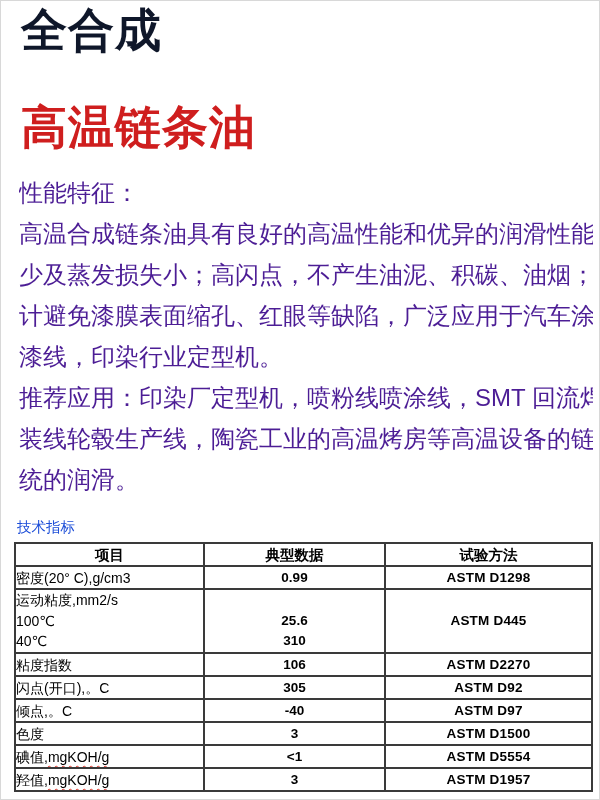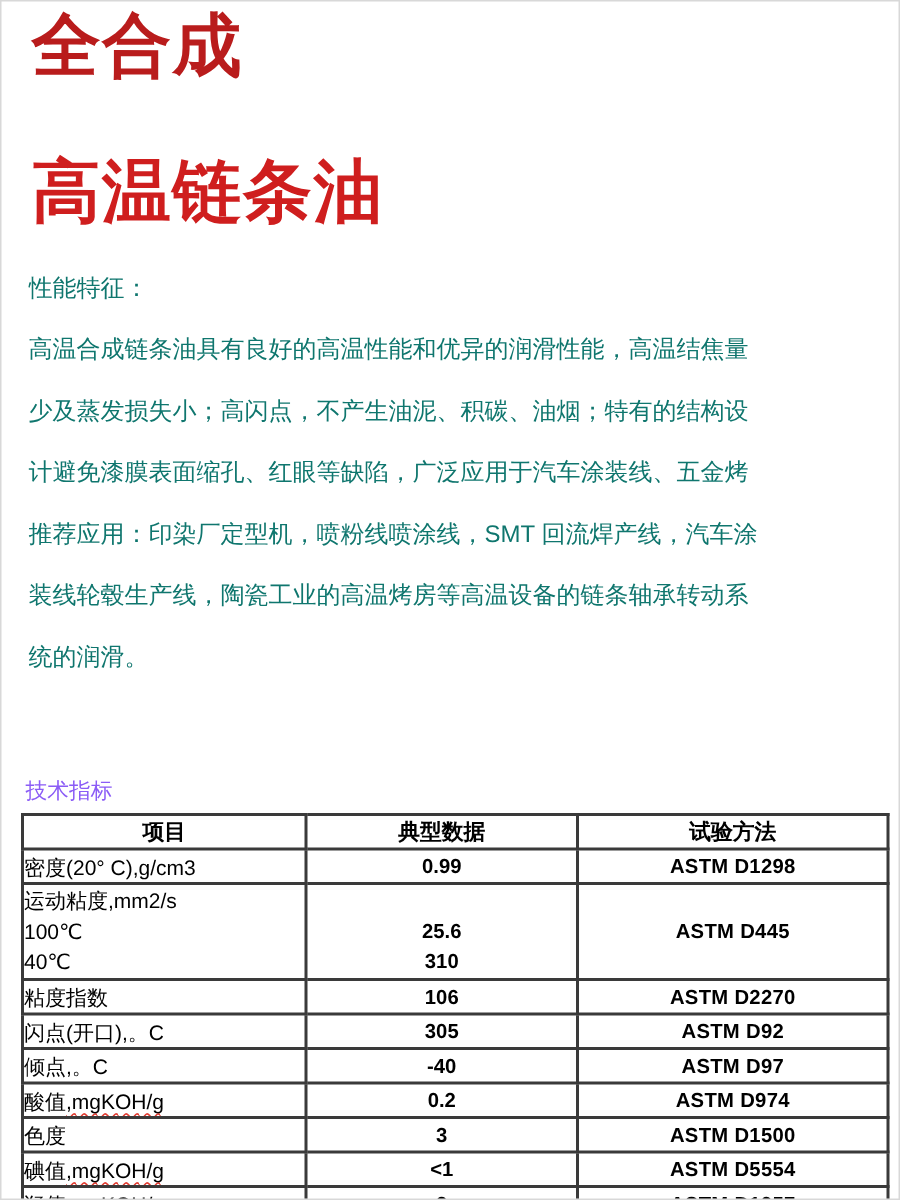--- a/index.html
+++ b/index.html
@@ -11,36 +11,36 @@
     box-sizing: border-box;
     border: 1px solid #d8d8d8;
     font-family: "Liberation Sans", "DejaVu Sans", sans-serif;
     color: #1d1d1d;
   }
   .title {
     position: absolute; left: 20px;
     font-size: 46px; line-height: 62px; font-weight: 700;
     letter-spacing: 1px; white-space: nowrap;
   }
-  #title-black { top: -2px; color: #b91c1c; }
+  #title-black { top: -2px; color: #0f172a; }
   #title-red   { top: 79px; color: #cf1e1e; }
 
   .text-col {
     position: absolute; left: 18px; top: 171px; width: 574px;
     overflow: hidden;
   }
   .text-line {
     height: 41px; display: flex; align-items: center;
-    font-size: 16px; white-space: pre; color: #0f766e;
+    font-size: 24px; white-space: pre; color: #4c1d95;
   }
 
   .table-caption {
     position: absolute; left: 16px; top: 513px; height: 26px;
     display: flex; align-items: center;
-    font-size: 14.5px; color: #8b5cf6;
+    font-size: 14.5px; color: #1d4ed8;
   }
 
   table.spec {
     position: absolute; left: 13px; top: 541px; width: 577px;
     border-collapse: collapse; table-layout: fixed;
   }
   table.spec th, table.spec td {
     border: 2px solid #3a3a3a;
     padding: 0; line-height: 20px; overflow: hidden;
     color: #000000; height: 21px;
@@ -64,20 +64,21 @@
 
 <div class="title" id="title-black">全合成</div>
 
 <div class="title" id="title-red" style="color: rgb(207, 30, 30); margin-top: 16px;">高温链条油</div>
 
 <div class="text-col">
   <div class="text-line">性能特征：</div>
   <div class="text-line">高温合成链条油具有良好的高温性能和优异的润滑性能，高温结焦量</div>
   <div class="text-line">少及蒸发损失小；高闪点，不产生油泥、积碳、油烟；特有的结构设</div>
   <div class="text-line">计避免漆膜表面缩孔、红眼等缺陷，广泛应用于汽车涂装线、五金烤</div>
+  <div class="text-line">漆线，印染行业定型机。</div>
   <div class="text-line">推荐应用：印染厂定型机，喷粉线喷涂线，SMT 回流焊产线，汽车涂</div>
   <div class="text-line">装线轮毂生产线，陶瓷工业的高温烤房等高温设备的链条轴承转动系</div>
   <div class="text-line">统的润滑。</div>
 </div>
 
 <div class="table-caption">技术指标</div>
 
 <table class="spec">
   <colgroup>
     <col style="width:189px">
@@ -119,25 +120,20 @@
         <td class="c-item"><span>闪点(开口),。C</span></td>
         <td class="c-val"><span>305</span></td>
         <td class="c-method"><span>ASTM D92</span></td>
       </tr>
       <tr>
         <td class="c-item"><span>倾点,。C</span></td>
         <td class="c-val"><span>-40</span></td>
         <td class="c-method"><span>ASTM D97</span></td>
       </tr>
       <tr>
-        <td class="c-item"><span>酸值</span><span class="wavy">,mgKOH/g</span></td>
-        <td class="c-val"><span>0.2</span></td>
-        <td class="c-method"><span>ASTM D974</span></td>
-      </tr>
-      <tr>
         <td class="c-item"><span>色度</span></td>
         <td class="c-val"><span>3</span></td>
         <td class="c-method"><span>ASTM D1500</span></td>
       </tr>
       <tr>
         <td class="c-item"><span>碘值</span><span class="wavy">,mgKOH/g</span></td>
         <td class="c-val"><span>&lt;1</span></td>
         <td class="c-method"><span>ASTM D5554</span></td>
       </tr>
       <tr>

